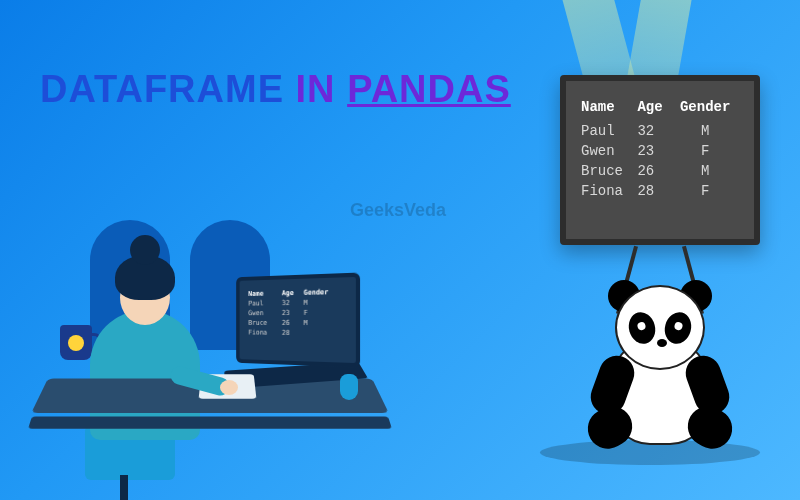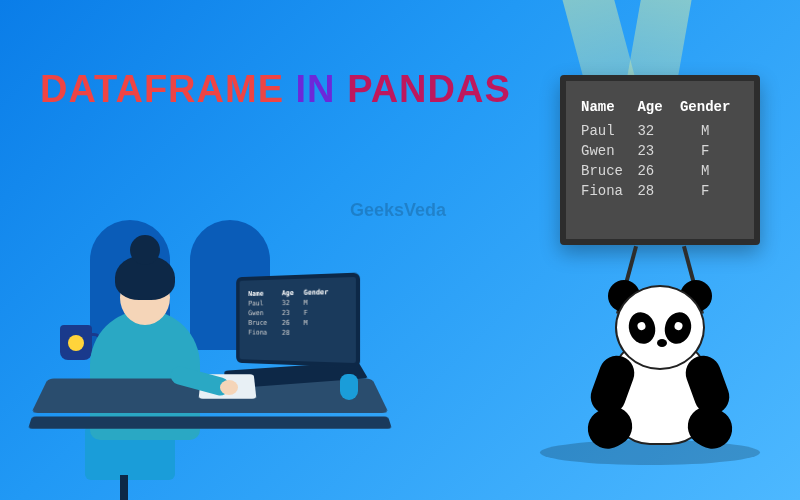--- a/index.html
+++ b/index.html
@@ -26,23 +26,23 @@
       top: 60px;
       left: 40px;
       font-family: Impact, 'Arial Black', sans-serif;
       font-size: 38px;
       font-weight: 900;
       letter-spacing: 1px;
       line-height: 1.3;
     }
     .title-line1 { color: #ffffff; text-shadow: 2px 2px 0 rgba(0,0,0,0.15); }
     .title-line2 { margin-top: 5px; }
-    .title-word-dataframe { color: #ef4444; }
+    .title-word-dataframe { color: #1d4ed8; }
     .title-word-in { color: #6d28d9; }
-    .title-word-pandas { color: #be185d; }
+    .title-word-pandas { color: #6d28d9; text-decoration: underline; }
     .watermark {
       position: absolute;
       top: 200px;
       left: 350px;
       color: rgba(0,0,0,0.18);
       font-size: 18px;
       font-weight: 600;
     }
     
     .chalkboard {

